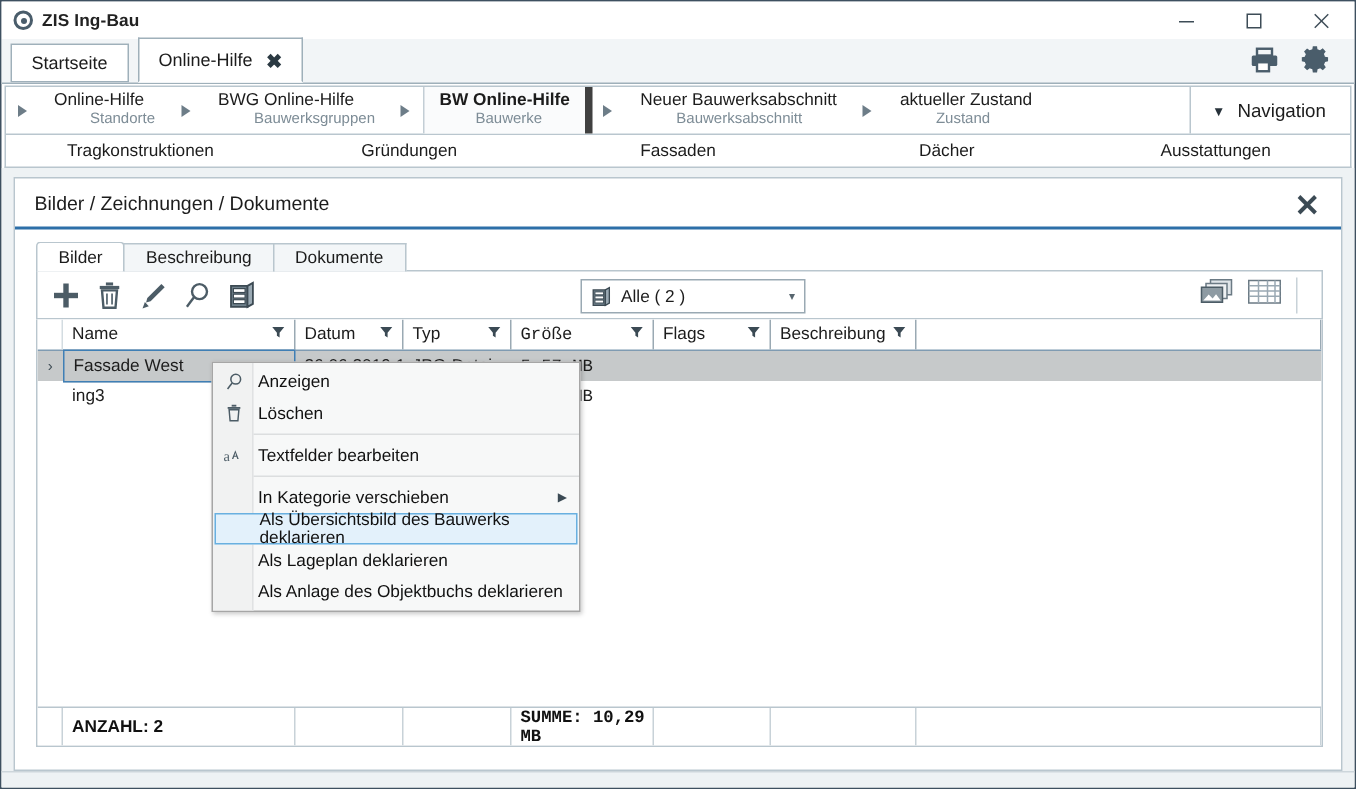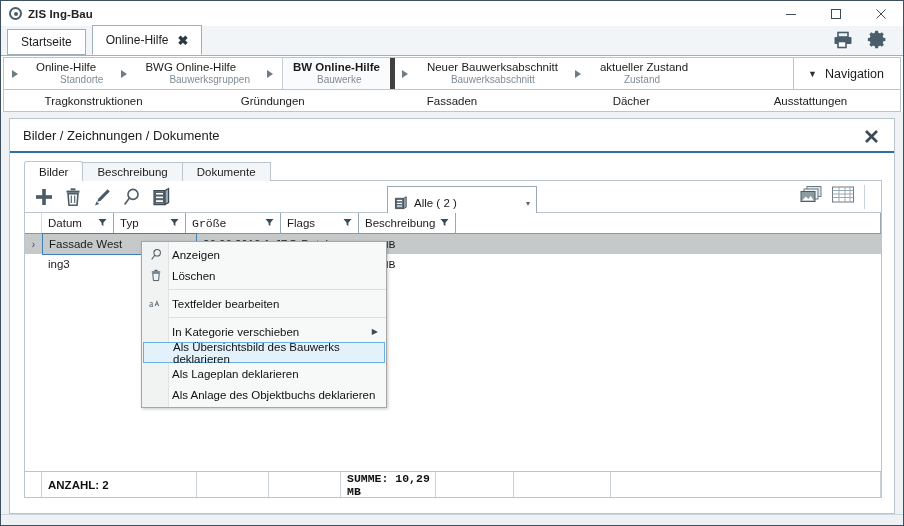--- a/index.html
+++ b/index.html
@@ -190,21 +190,21 @@
     border-top-color: #b9c6ce;
     display: flex; align-items: center;
   }
   .tb-icons { display: flex; align-items: center; gap: 10px; padding-left: 9px; }
   .tb-ic { cursor: default; display: flex; align-items: center; justify-content: center; }
   .filter-select {
     position: absolute; left: 362px; top: 5px;
     width: 150px; height: 23px;
     background: #ffffff; border: 1px solid #9aa9b3;
     display: flex; align-items: center; gap: 6px;
-    padding: 16px 6px; font-size: 11.5px; color: #1c1c1c;
+    padding: 5px 6px; font-size: 11.5px; color: #1c1c1c;
     cursor: default;
   }
   .filter-caret { margin-left: auto; font-size: 8px; color: #58666f; }
   .view-icons {
     position: absolute; right: 26px; top: 4px;
     display: flex; align-items: center; gap: 7px;
   }
   .vi-sep {
     position: absolute; right: 16px; top: 4px;
     width: 1px; height: 24px; background: #c8d2d8;
@@ -542,20 +542,28 @@
           </svg>
         </span>
       </div>
       <div class="vi-sep"></div>
     </div>
 
     <div class="table">
 
       <div class="thead">
         <div class="rowind-col"></div>
+        <div class="th c-name">
+          <span>Name</span>
+          <span class="filt">
+            <svg width="9" height="9" viewBox="0 0 9 9">
+                <path d="M.5 1h8L5.4 4.8V8L3.6 6.8V4.8z" fill="#3b4a54"></path>
+              </svg>
+          </span>
+        </div>
         <div class="th c-datum">
           <span>Datum</span>
           <span class="filt">
             <svg width="9" height="9" viewBox="0 0 9 9">
                 <path d="M.5 1h8L5.4 4.8V8L3.6 6.8V4.8z" fill="#3b4a54"></path>
               </svg>
           </span>
         </div>
         <div class="th c-typ">
           <span>Typ</span>

